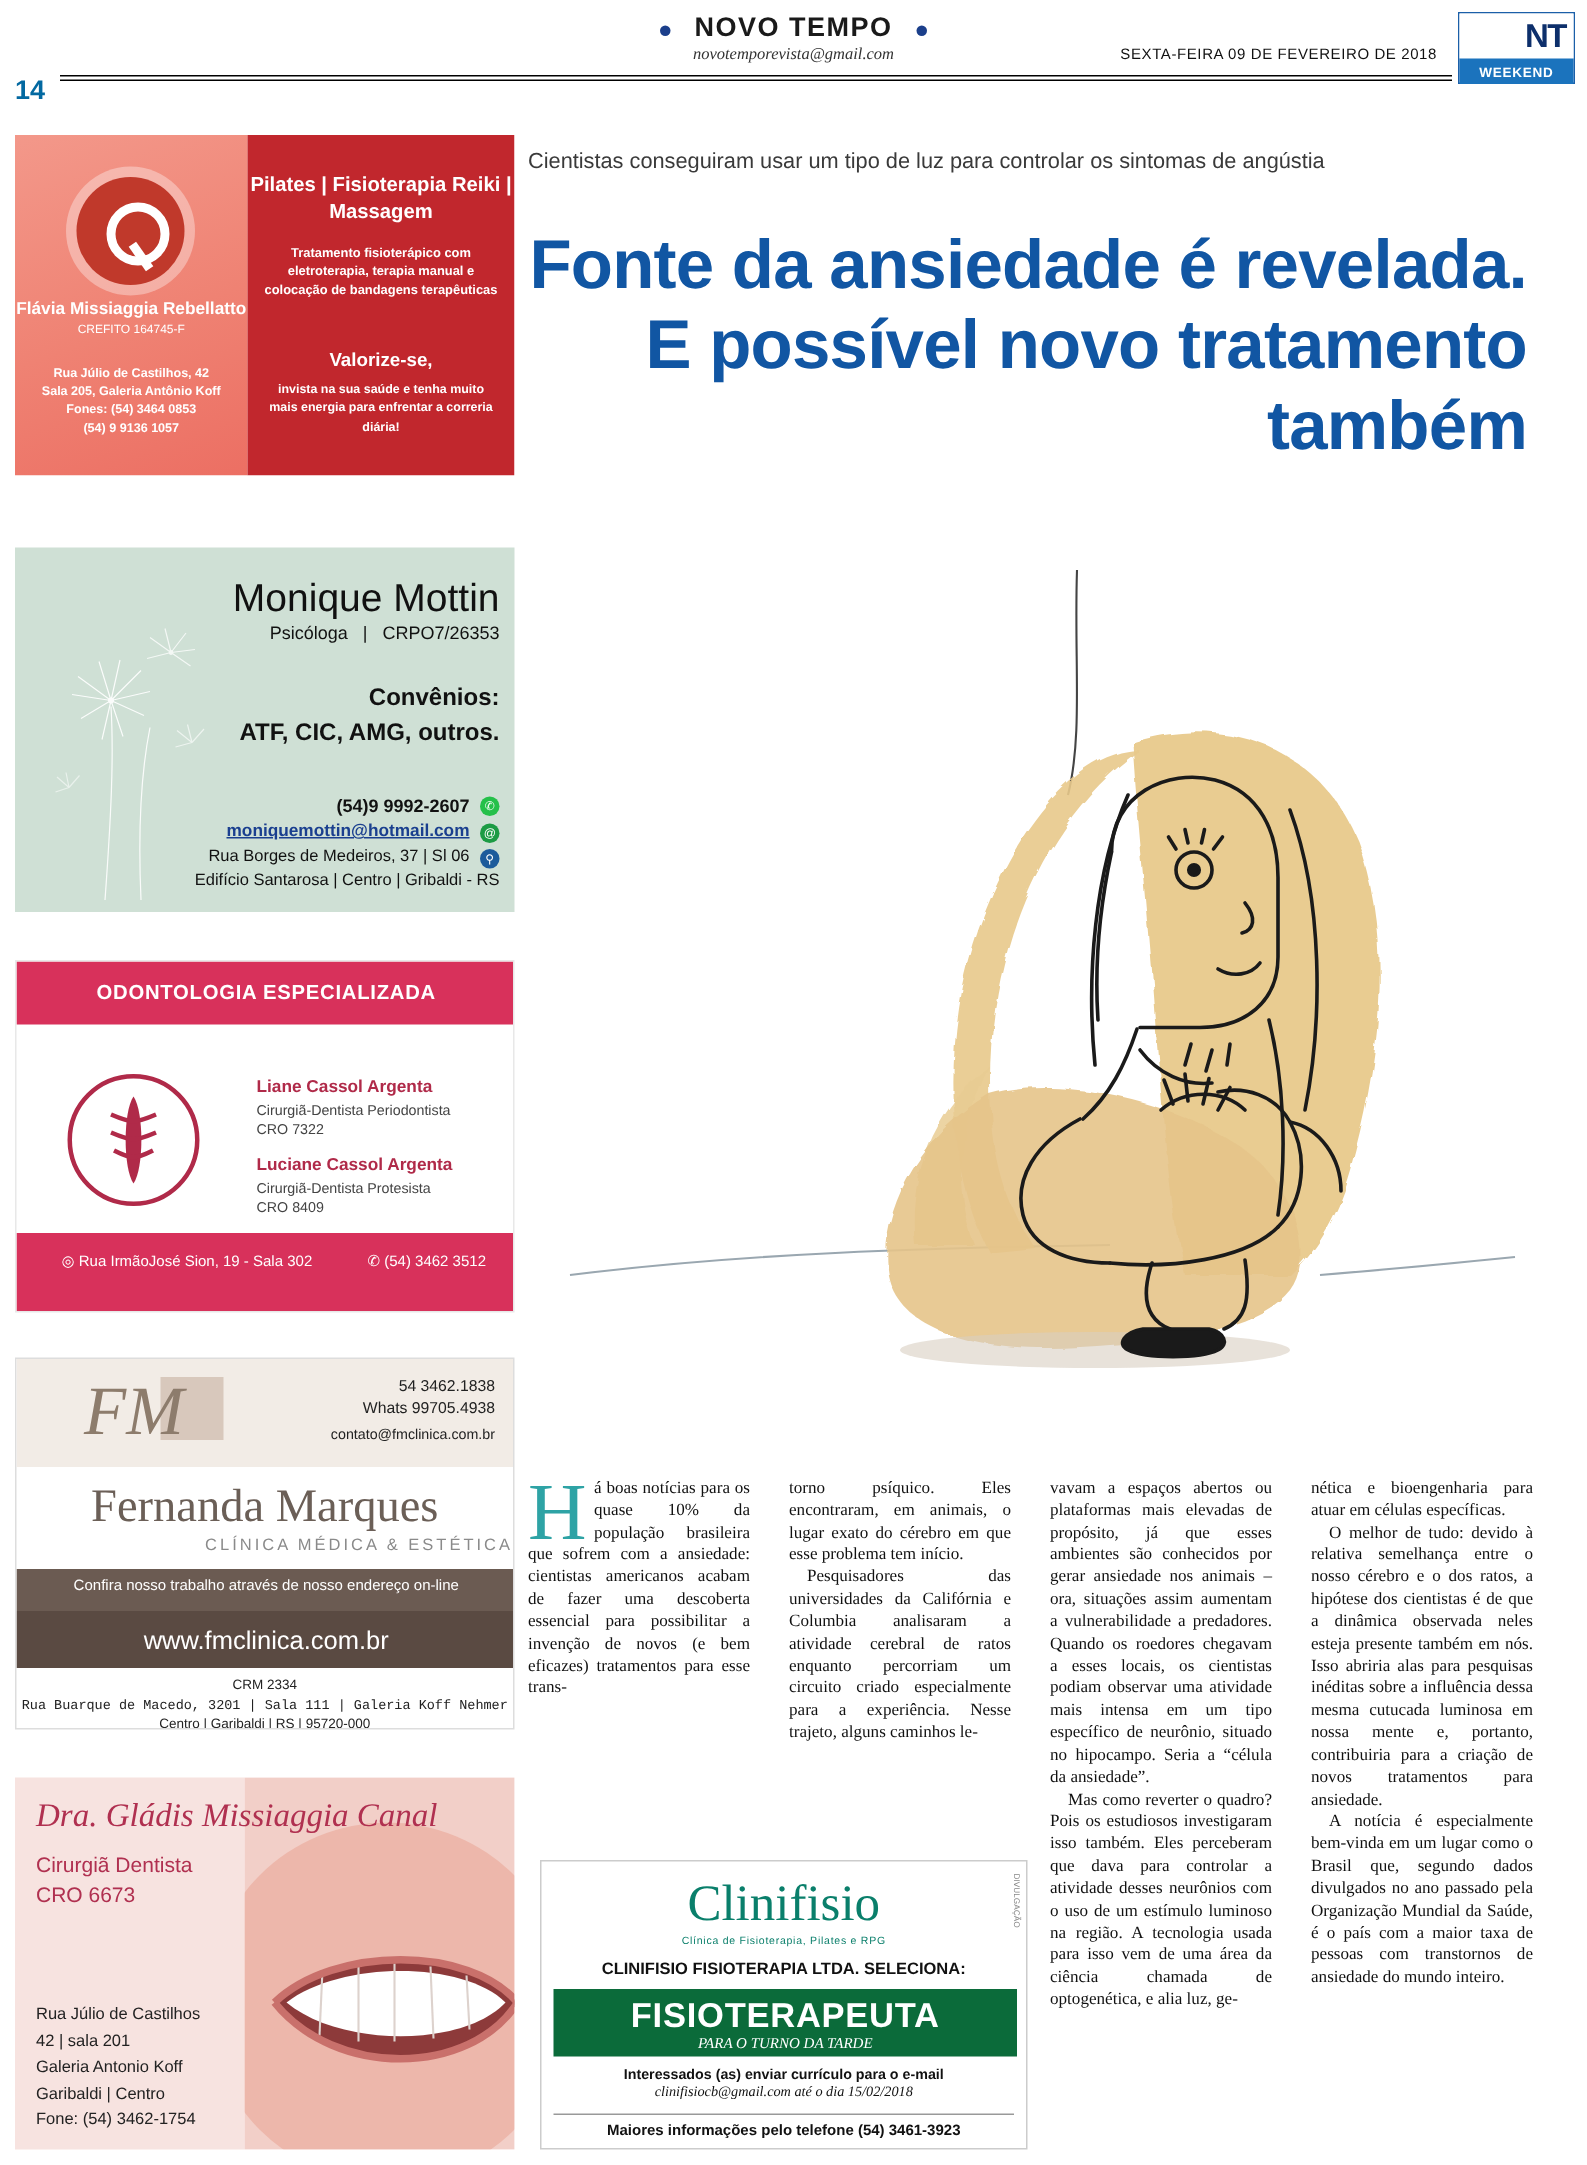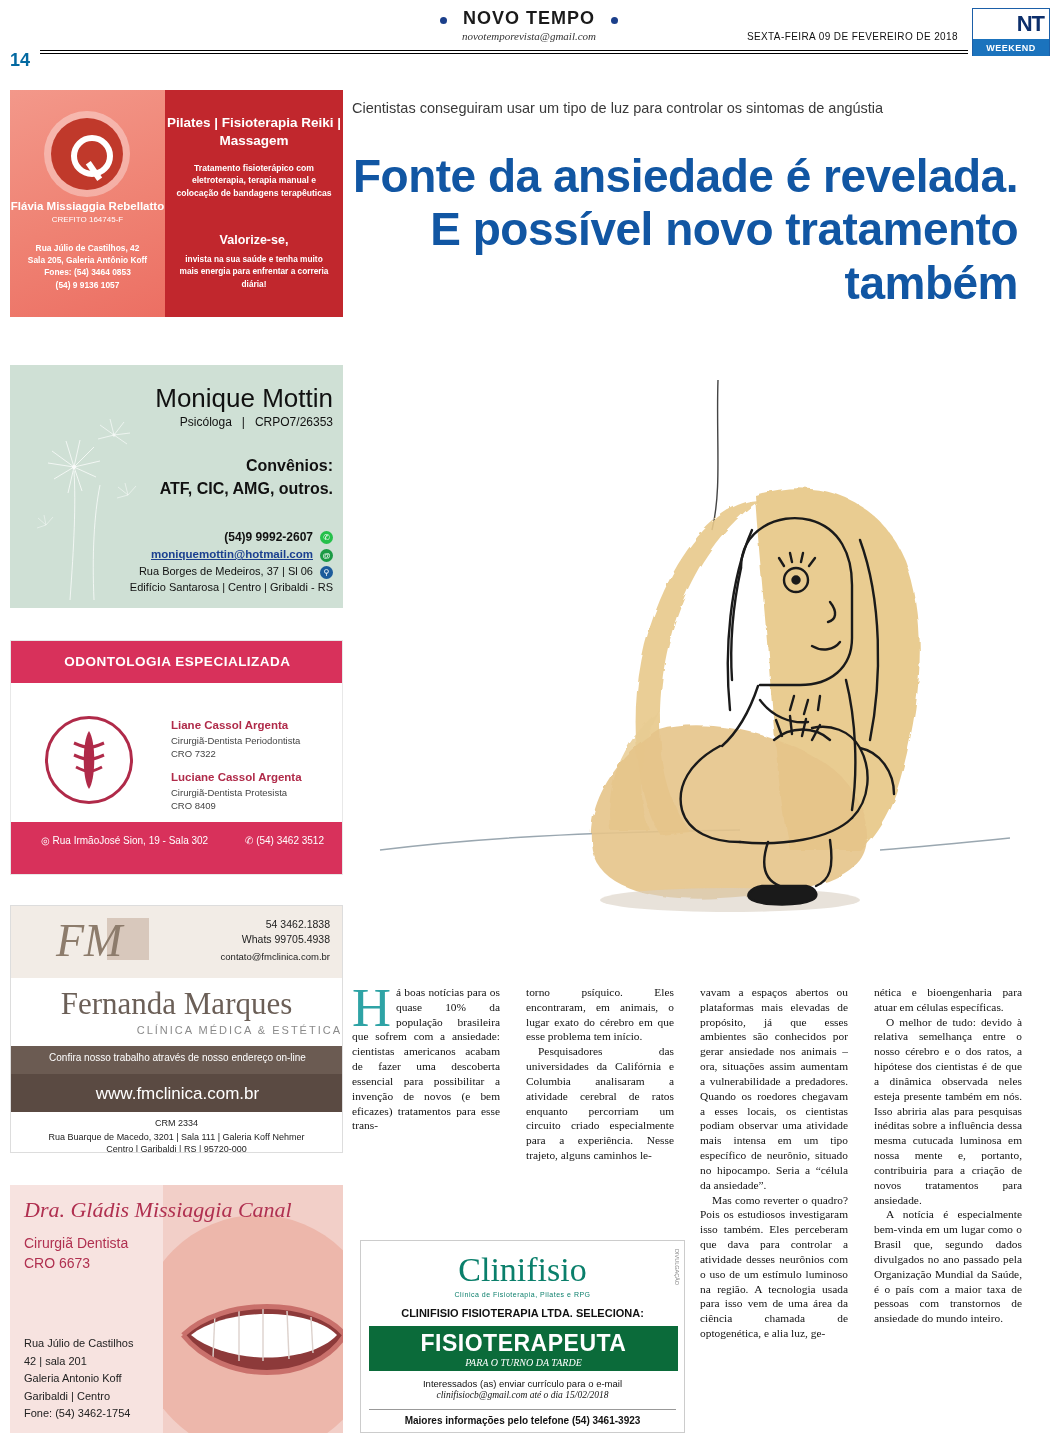--- a/index.html
+++ b/index.html
@@ -176,21 +176,21 @@
      font-family:"Liberation Serif", serif; font-size:31px; color:#6b5f57; }
   .ad4 .sub { position:absolute; left:0; right:0; top:118px; text-align:right;
      font-family:"Liberation Sans", sans-serif; font-size:11px; letter-spacing:2px; color:#8a8a8a;}
   .ad4 .band { position:absolute; left:0; top:140px; width:333px; height:28px; background:#6b5b52; }
   .ad4 .wwwbar { position:absolute; left:0; top:168px; width:333px; height:38px; background:#5a4a42; }
   .ad4 .wwwbar span { position:absolute; left:0; right:0; top:10px; text-align:center; color:#fff;
      font-family:"Liberation Sans", sans-serif; font-size:17px;}
   .ad4 .crm { position:absolute; left:0; right:0; top:212px; text-align:center;
      font-family:"Liberation Sans", sans-serif; font-size:9px; color:#222;}
   .ad4 .a1 { position:absolute; left:0; right:0; top:226px; text-align:center;
-     font-family:Liberation Sans, sans-serif; font-size:9px; color:#222;}
+     font-family:Liberation Mono, monospace; font-size:9px; color:#222;}
   .ad4 .a2 { position:absolute; left:0; right:0; top:238px; text-align:center;
      font-family:"Liberation Sans", sans-serif; font-size:9px; color:#222;}
 
   
   .ad5 { left:10px; top:1185px; width:333px; height:248px; background:#f7e3e0; }
   .ad5 .nm { position:absolute; left:14px; top:12px;
      font-family:"Liberation Serif", serif; font-style:italic; font-size:22px; color:#b03050;}
   .ad5 .r1 { position:absolute; left:14px; top:50px;
      font-family:"Liberation Sans", sans-serif; font-size:14px; color:#b03050;}
   .ad5 .r2 { position:absolute; left:14px; top:70px;
@@ -206,21 +206,21 @@
   .ad6 .logosub { position:absolute; left:0; right:0; top:50px; text-align:center;
      font-family:"Liberation Sans", sans-serif; font-size:7px; color:#0a7f6b; letter-spacing:0.5px;}
   .ad6 .l1 { position:absolute; left:0; right:0; top:66px; text-align:center;
      font-family:"Liberation Sans", sans-serif; font-weight:bold; font-size:11px; color:#111;}
   .ad6 .green { position:absolute; left:8px; top:85px; width:309px; height:45px; background:#0b6b3a; }
   .ad6 .green .t { position:absolute; left:0; right:0; top:4px; text-align:center; color:#fff;
      font-family:"Liberation Sans", sans-serif; font-weight:bold; font-size:23px; letter-spacing:0.5px;}
   .ad6 .green .s { position:absolute; left:0; right:0; top:31px; text-align:center; color:#fff;
      font-family:"Liberation Serif", serif; font-style:italic; font-size:10px;}
   .ad6 .l2 { position:absolute; left:0; right:0; top:136px; text-align:center;
-     font-family:"Liberation Sans", sans-serif; font-weight:normal; font-size:9.5px; color:#111; line-height:1.45;}
+     font-family:"Liberation Sans", sans-serif; font-weight:bold; font-size:9.5px; color:#111; line-height:1.45;}
   .ad6 .l3 { position:absolute; left:0; right:0; top:149px; text-align:center;
      font-family:"Liberation Serif", serif; font-style:italic; font-size:9.5px; color:#111;}
   .ad6 .l4 { position:absolute; left:8px; right:8px; top:168px; text-align:center;
      font-family:"Liberation Sans", sans-serif; font-weight:bold; font-size:10px; color:#111;
      border-top:1px solid #999; padding-top:5px;}
   .ad6 .vert { position:absolute; right:4px; top:8px;
      font-family:"Liberation Sans", sans-serif; font-size:5.5px; color:#888;
      writing-mode:vertical-rl; }
 </style>
 </head>

